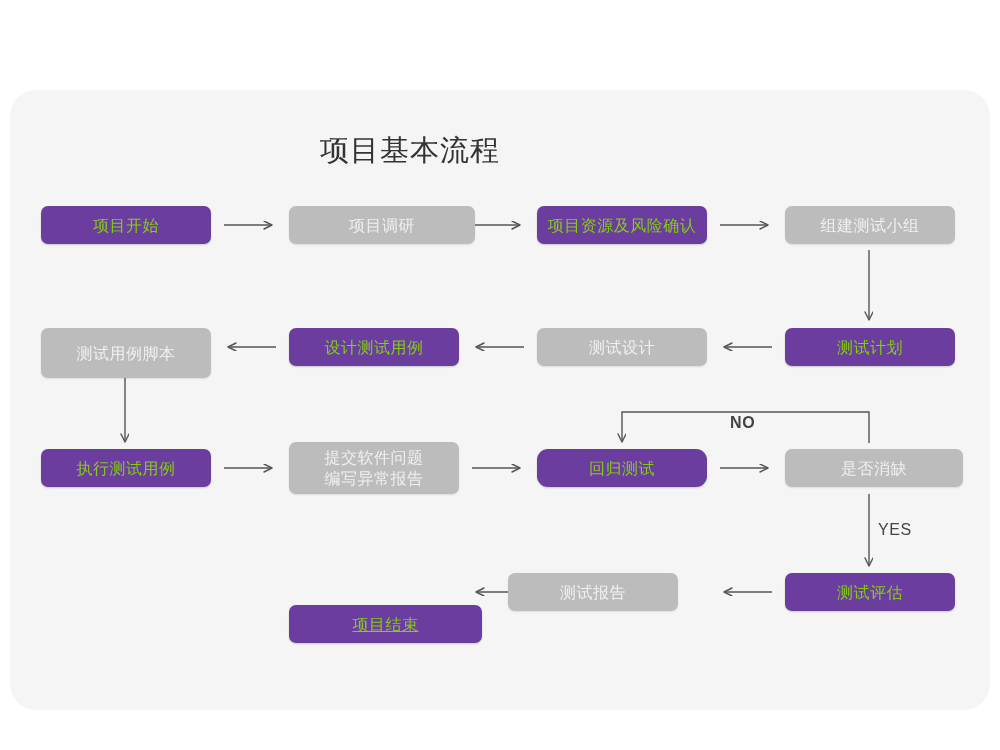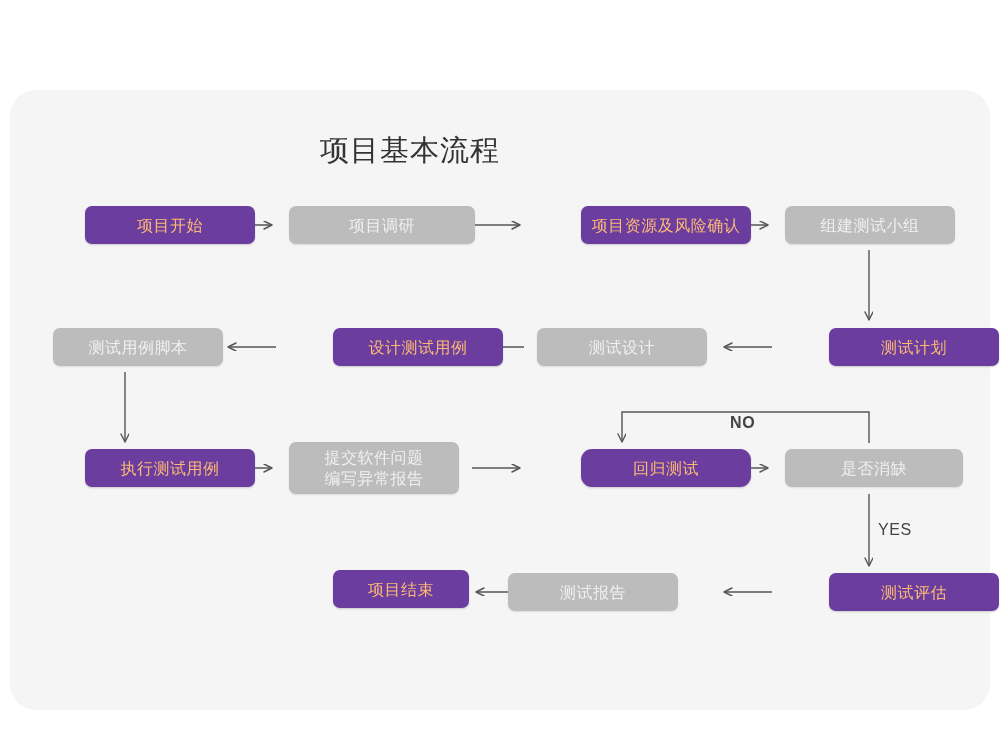--- a/index.html
+++ b/index.html
@@ -38,23 +38,22 @@
     align-items:center;
     justify-content:center;
     text-align:center;
     font-size:16px;
     line-height:21px;
     letter-spacing:.5px;
     white-space:pre-line;
   }
   .node.purple{
     background:#6b3d9e;
-    color:#fdba74;
+    color:#84cc16;
     box-shadow:0 1px 2px rgba(0,0,0,.18);
-    margin-left:44px;
   }
   .node.gray{
     background:#bcbcbc;
     color:#f0f0f0;
     box-shadow:0 1px 2px rgba(0,0,0,.10);
   }
 
   svg.edges{
     position:absolute;left:0;top:0;
     width:1000px;height:750px;
@@ -110,28 +109,28 @@
   </svg>
 
   <div class="edge-label" style="left:730px;top:414px;font-weight:bold;">NO</div>
   <div class="edge-label" style="left:878px;top:521px;">YES</div>
 
   <div class="node purple" style="left:41px;top:206px;width:170px;height:38px;">项目开始</div>
   <div class="node gray" style="left:289px;top:206px;width:186px;height:38px;">项目调研</div>
   <div class="node purple" style="left:537px;top:206px;width:170px;height:38px;">项目资源及风险确认</div>
   <div class="node gray" style="left:785px;top:206px;width:170px;height:38px;">组建测试小组</div>
 
-  <div class="node gray" style="left:53px;top:328px;width:170px;height:38px;">测试用例脚本</div>
+  <div class="node gray" style="left:41px;top:328px;width:170px;height:50px;">测试用例脚本</div>
   <div class="node purple" style="left:289px;top:328px;width:170px;height:38px;">设计测试用例</div>
   <div class="node gray" style="left:537px;top:328px;width:170px;height:38px;">测试设计</div>
   <div class="node purple" style="left:785px;top:328px;width:170px;height:38px;">测试计划</div>
 
   <div class="node purple" style="left:41px;top:449px;width:170px;height:38px;">执行测试用例</div>
   <div class="node gray" style="left:289px;top:442px;width:170px;height:52px;text-align:center;">提交软件问题
 编写异常报告</div>
   <div class="node purple" style="left:537px;top:449px;width:170px;height:38px;border-radius:11px;">回归测试</div>
   <div class="node gray" style="left:785px;top:449px;width:178px;height:38px;">是否消缺</div>
 
-  <div class="node purple" style="left:289px;top:570px;width:136px;height:38px;">项目结束</div>
+  <div class="node purple" style="left:289px;top:605px;width:193px;height:38px;text-decoration:underline;">项目结束</div>
   <div class="node gray" style="left:508px;top:573px;width:170px;height:38px;">测试报告</div>
   <div class="node purple" style="left:785px;top:573px;width:170px;height:38px;">测试评估</div>
 
 </div>
 
 </body></html>

